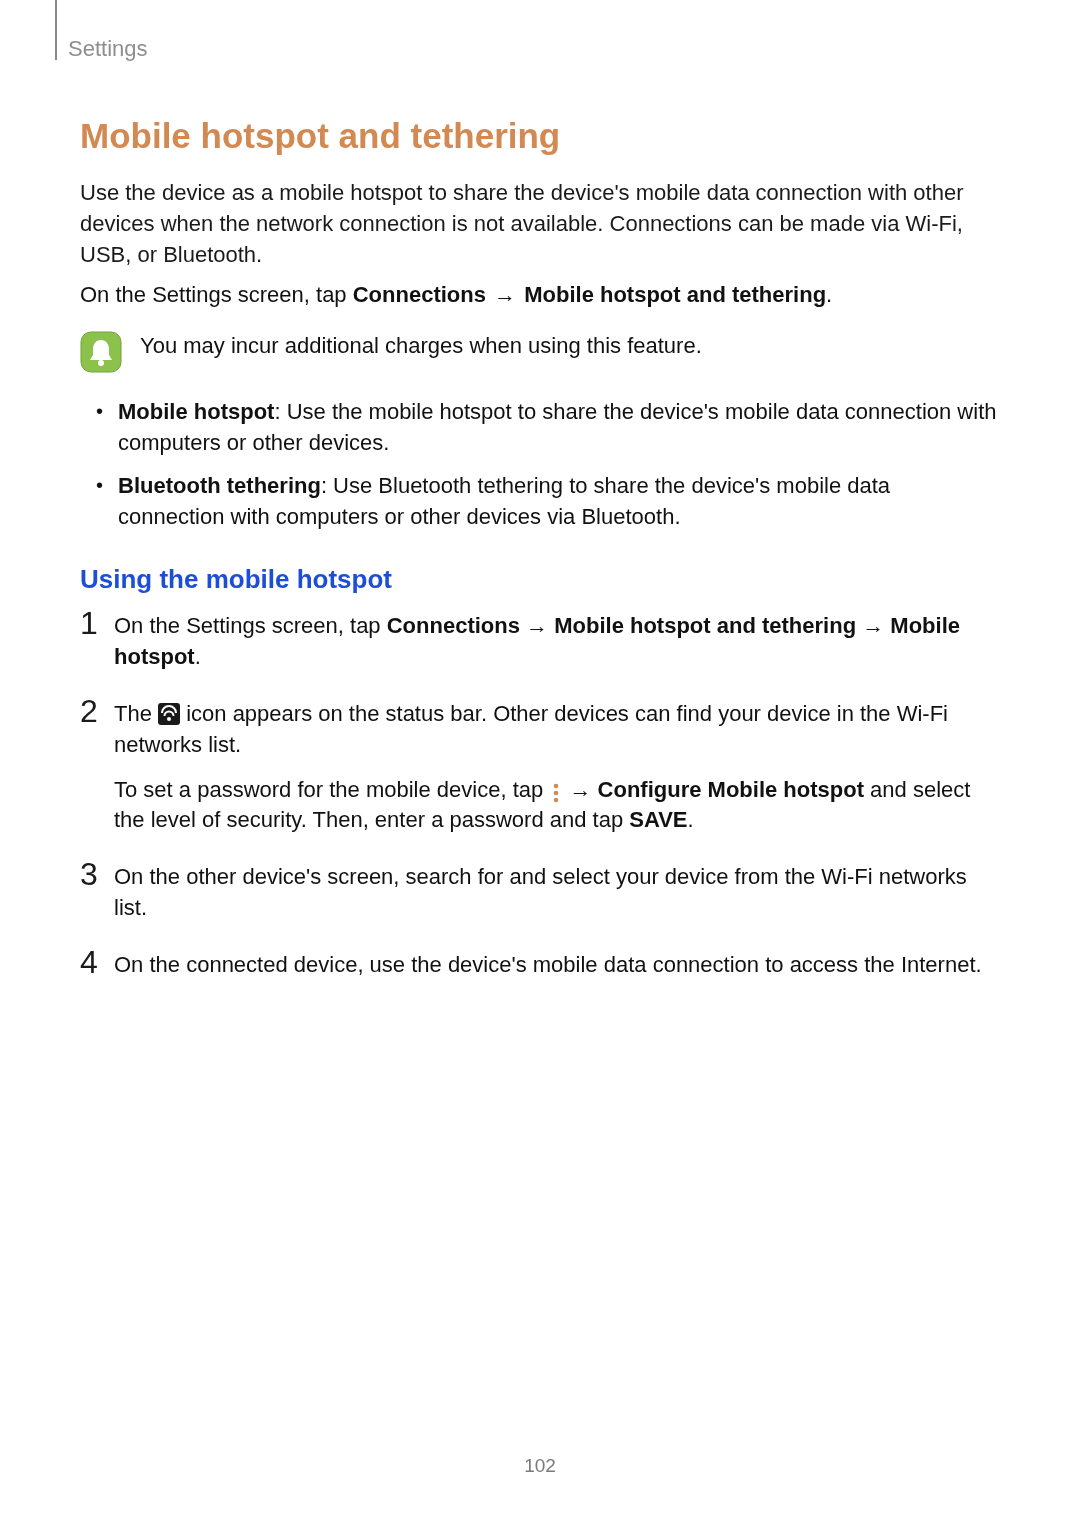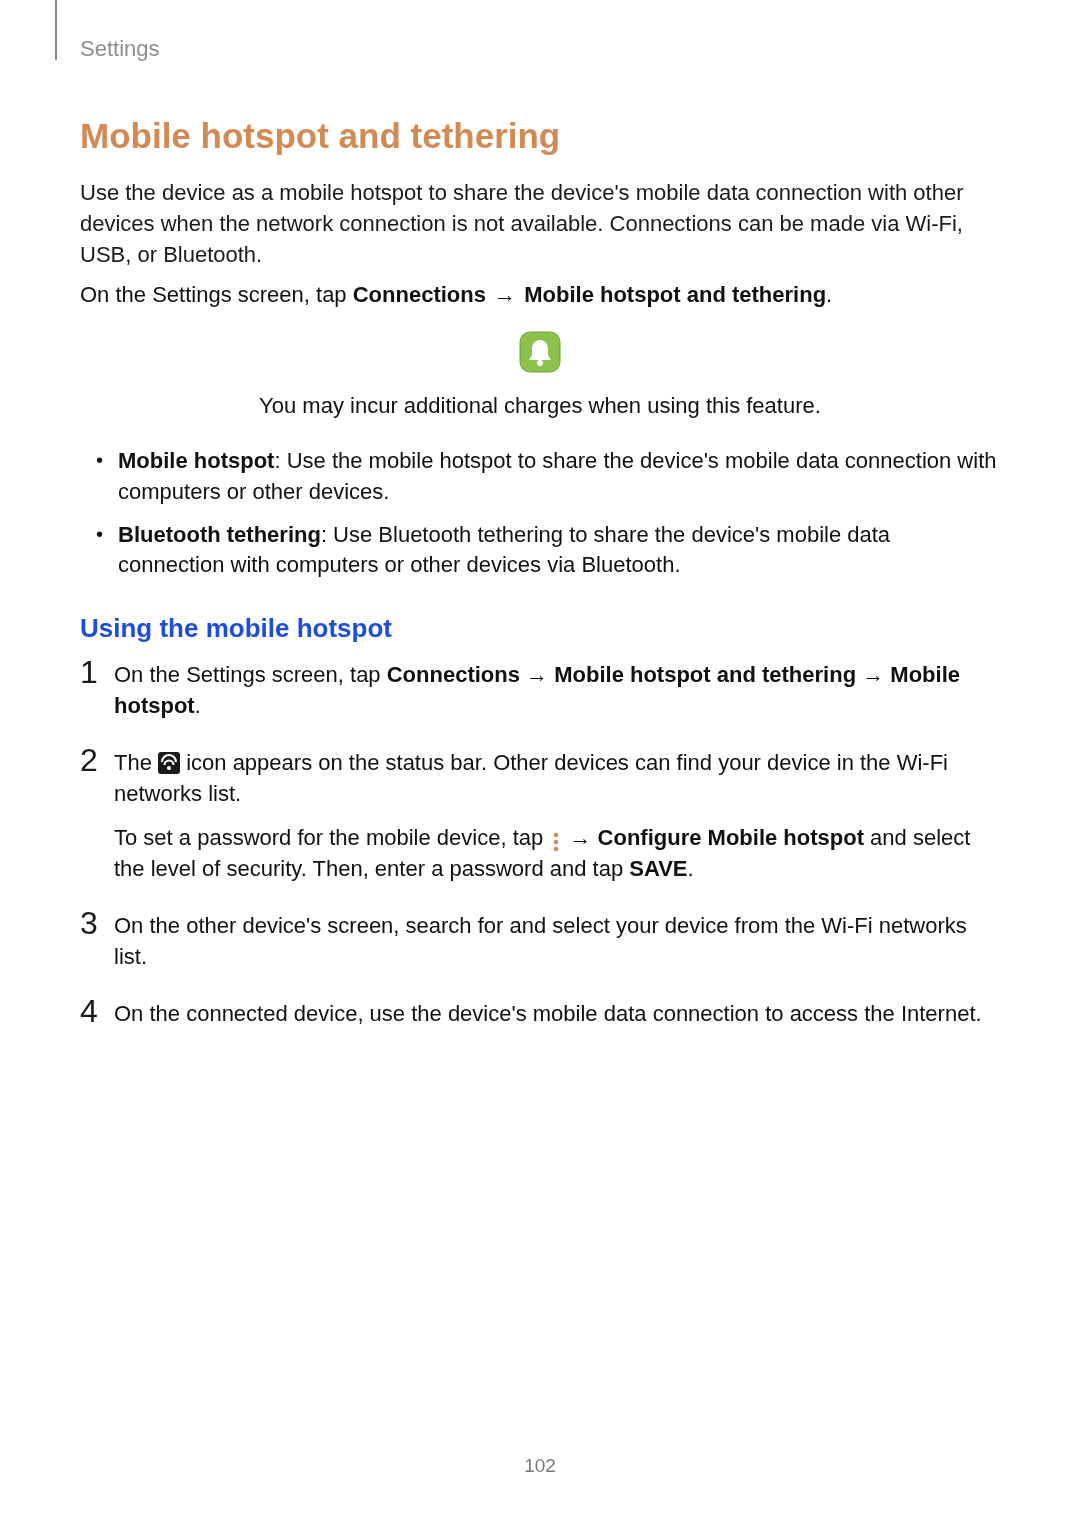--- a/index.html
+++ b/index.html
@@ -19,21 +19,21 @@
     position: absolute;
     top: 0;
     left: 55px;
     width: 2px;
     height: 60px;
     background: #888;
   }
   .header-title {
     position: absolute;
     top: 36px;
-    left: 80px;
+    left: 68px;
     font-size: 22px;
     color: #8e8e8e;
     font-weight: 400;
   }
   .content {
     padding-top: 80px;
   }
   h1.section-title {
     color: #d28a52;
     font-size: 35px;
@@ -48,24 +48,23 @@
   }
   .nav-line {
     font-size: 22px;
     line-height: 1.4;
     margin-bottom: 20px;
   }
   .nav-line .bold { font-weight: 700; }
   .arrow { display: inline-block; padding: 0 2px; }
   .note-box {
     display: flex;
-    align-items: center;
+    align-items: flex-start;
     gap: 18px;
     margin: 18px 0 24px 0;
-    flex-direction: column;
   }
   .note-icon {
     width: 42px;
     height: 42px;
     flex: 0 0 42px;
   }
   .note-text {
     font-size: 22px;
     line-height: 1.4;
   }

